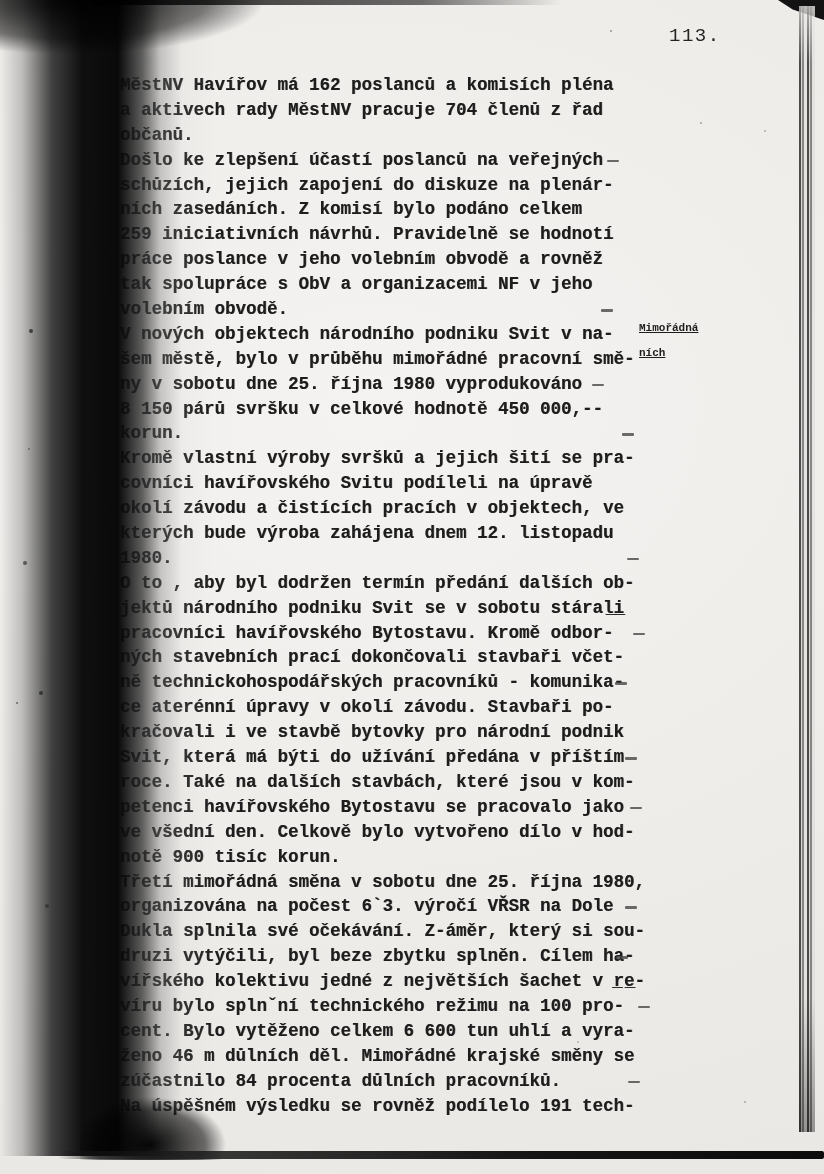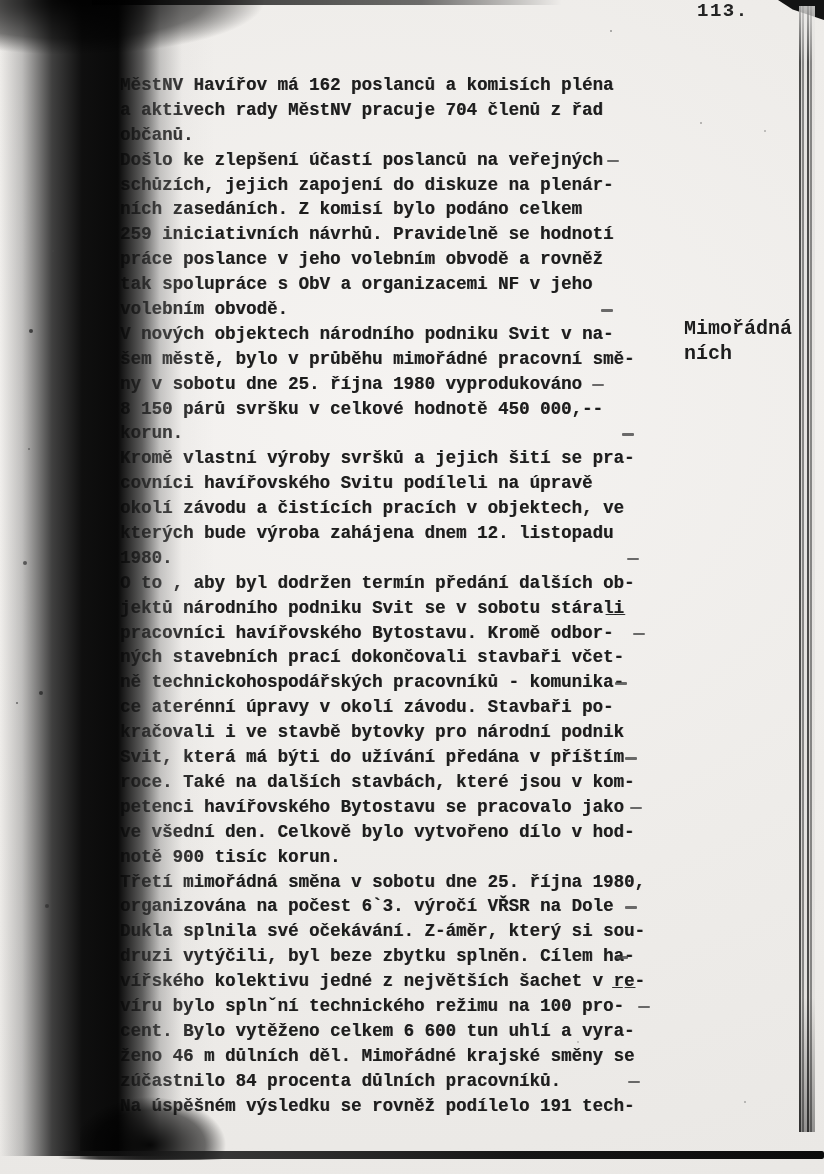--- a/index.html
+++ b/index.html
@@ -18,28 +18,29 @@
     color:#1d1d1d;white-space:pre;
     text-shadow:0.4px 0 0 rgba(25,25,25,0.55);
     filter:blur(0.25px);
   }
   .line{position:relative;height:24.9px;}
   .tick{
     position:absolute;top:12px;width:12px;height:2.5px;
     background:#474747;opacity:.8;border-radius:1px;
   }
   .page-number{
-    position:absolute;left:669px;top:0;
-    font-size:19px;font-weight:bold;color:#242424;
-    letter-spacing:1.5px;filter:blur(0.2px);margin-left:28px;
+    position:absolute;left:669px;top:25px;
+    font-size:19px;font-weight:normal;color:#242424;
+    letter-spacing:1.5px;filter:blur(0.2px);
   }
   .margin-note{
-    position:absolute;left:684px;top:316px;
-    font-size:20px;line-height:25px;font-weight:bold;color:#1d1d1d;
+    position:absolute;left:639px;top:316px;
+    font-size:11px;line-height:25px;font-weight:bold;color:#1d1d1d;
     filter:blur(0.25px);
+    text-decoration:underline;
   }
   
   .binding{
     position:absolute;left:0;top:0;width:215px;height:1156px;
     background:linear-gradient(90deg,
       rgba(210,208,206,0) 0px,
       rgba(130,130,130,0.45) 22px,
       rgba(40,40,40,0.88) 52px,
       rgba(8,8,8,0.97) 82px,
       rgba(5,5,5,0.98) 118px,

